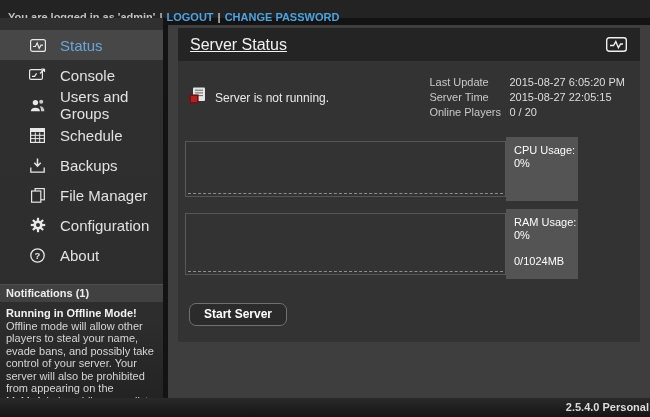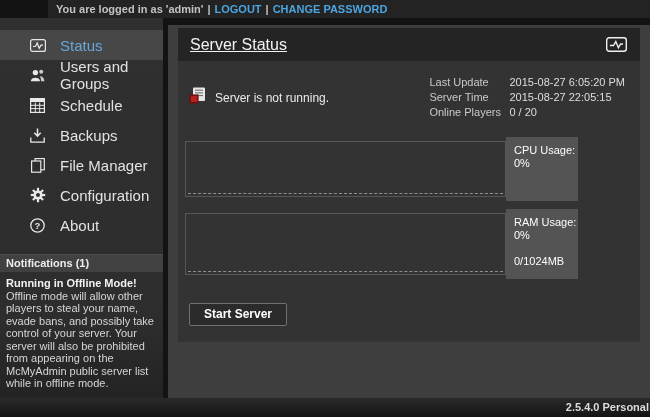--- a/index.html
+++ b/index.html
@@ -7,23 +7,22 @@
   body {
     background:#131313;
     font-family:"Liberation Sans", sans-serif;
     position:relative;
     -webkit-font-smoothing:antialiased;
   }
 
   
   .topbar {
     height:18px; line-height:18px; background:#232323;
-    padding:0 8px; font-size:11px; font-weight:bold; color:#c3c3c3;
+    padding:8px 8px; font-size:11px; font-weight:bold; color:#c3c3c3;
     white-space:nowrap;
-    margin-left:48px;
   }
   .topbar .sep { color:#c3c3c3; margin:0 4px; }
   .topbar a { color:#4da4e0; text-decoration:none; cursor:pointer; }
 
   
   .sidebar {
     position:absolute; left:0; top:18px; width:163px; height:381px;
     background:#2d2d2d; color:#e2e2e2;
     background:linear-gradient(180deg,#303030 0%,#2d2d2d 80%,#232323 100%);
   }
@@ -77,21 +76,21 @@
   }
   .usage-label-box {
     position:absolute; right:0; top:-4px; bottom:-4px; width:72px;
     background:#545454; color:#fdfdfd; font-size:11px; line-height:13px;
     padding:7px 0 0 8px;
   }
   .usage-detail { margin-top:13px; }
 
   .btn-start {
     margin:12px 0 2px 4px; display:inline-block;
-    background:#2b2b2b; border:1px solid #707070; border-radius:2px;
+    background:#2b2b2b; border:1px solid #707070; border-radius:7px;
     color:#ffffff; font-weight:bold; font-size:12px;
     font-family:"Liberation Sans", sans-serif;
     padding:3px 14px 4px 14px; cursor:pointer;
   }
 
   
   .footer {
     position:absolute; left:0; right:0; bottom:0; height:19px;
     background:linear-gradient(180deg,#2a2a2a,#141414);
     text-align:right; padding-right:1px;
@@ -111,20 +110,30 @@
     <div class="menu-item active">
       <span class="mi-icon">
         <svg width="16" height="13" viewBox="0 0 16 13">
             <rect x="0.6" y="0.6" width="14.8" height="11.8" rx="2" fill="none" stroke="#e8e8e8" stroke-width="1.2"></rect>
             <polyline points="3,7.5 5.4,7.5 7.2,4 9.2,9.3 11,6.2 13,6.2" fill="none" stroke="#e8e8e8" stroke-width="1.2"></polyline>
           </svg>
       </span>
       <span>Status</span>
     </div>
 
+    <div class="menu-item">
+      <span class="mi-icon">
+        <svg width="17" height="15" viewBox="0 0 17 15">
+            <rect x="0.6" y="1.6" width="12.8" height="9.8" rx="1.5" fill="none" stroke="#e8e8e8" stroke-width="1.2"></rect>
+            <polyline points="3,8.3 5.6,8.3 7.6,5.3" fill="none" stroke="#e8e8e8" stroke-width="1.2"></polyline>
+            <path d="M11 5.5 L15.5 1 M15.5 1 L12.4 1 M15.5 1 L15.5 4.1" fill="none" stroke="#e8e8e8" stroke-width="1.2"></path>
+          </svg>
+      </span>
+      <span>Console</span>
+    </div>
 
     <div class="menu-item">
       <span class="mi-icon">
         <svg width="15" height="15" viewBox="0 0 15 15" fill="#e8e8e8">
             <circle cx="5.4" cy="4.6" r="2.7"></circle>
             <path d="M0.8 13.2 C0.8 8.6 10 8.6 10 13.2 Z"></path>
             <circle cx="11.2" cy="3.7" r="2" opacity="0.85"></circle>
             <path d="M10.6 8.2 C13 8.6 14.4 10.5 14.4 13.2 L11 13.2 C11 11.2 10.8 9.6 9.8 8.8 Z" opacity="0.85"></path>
           </svg>
       </span>

